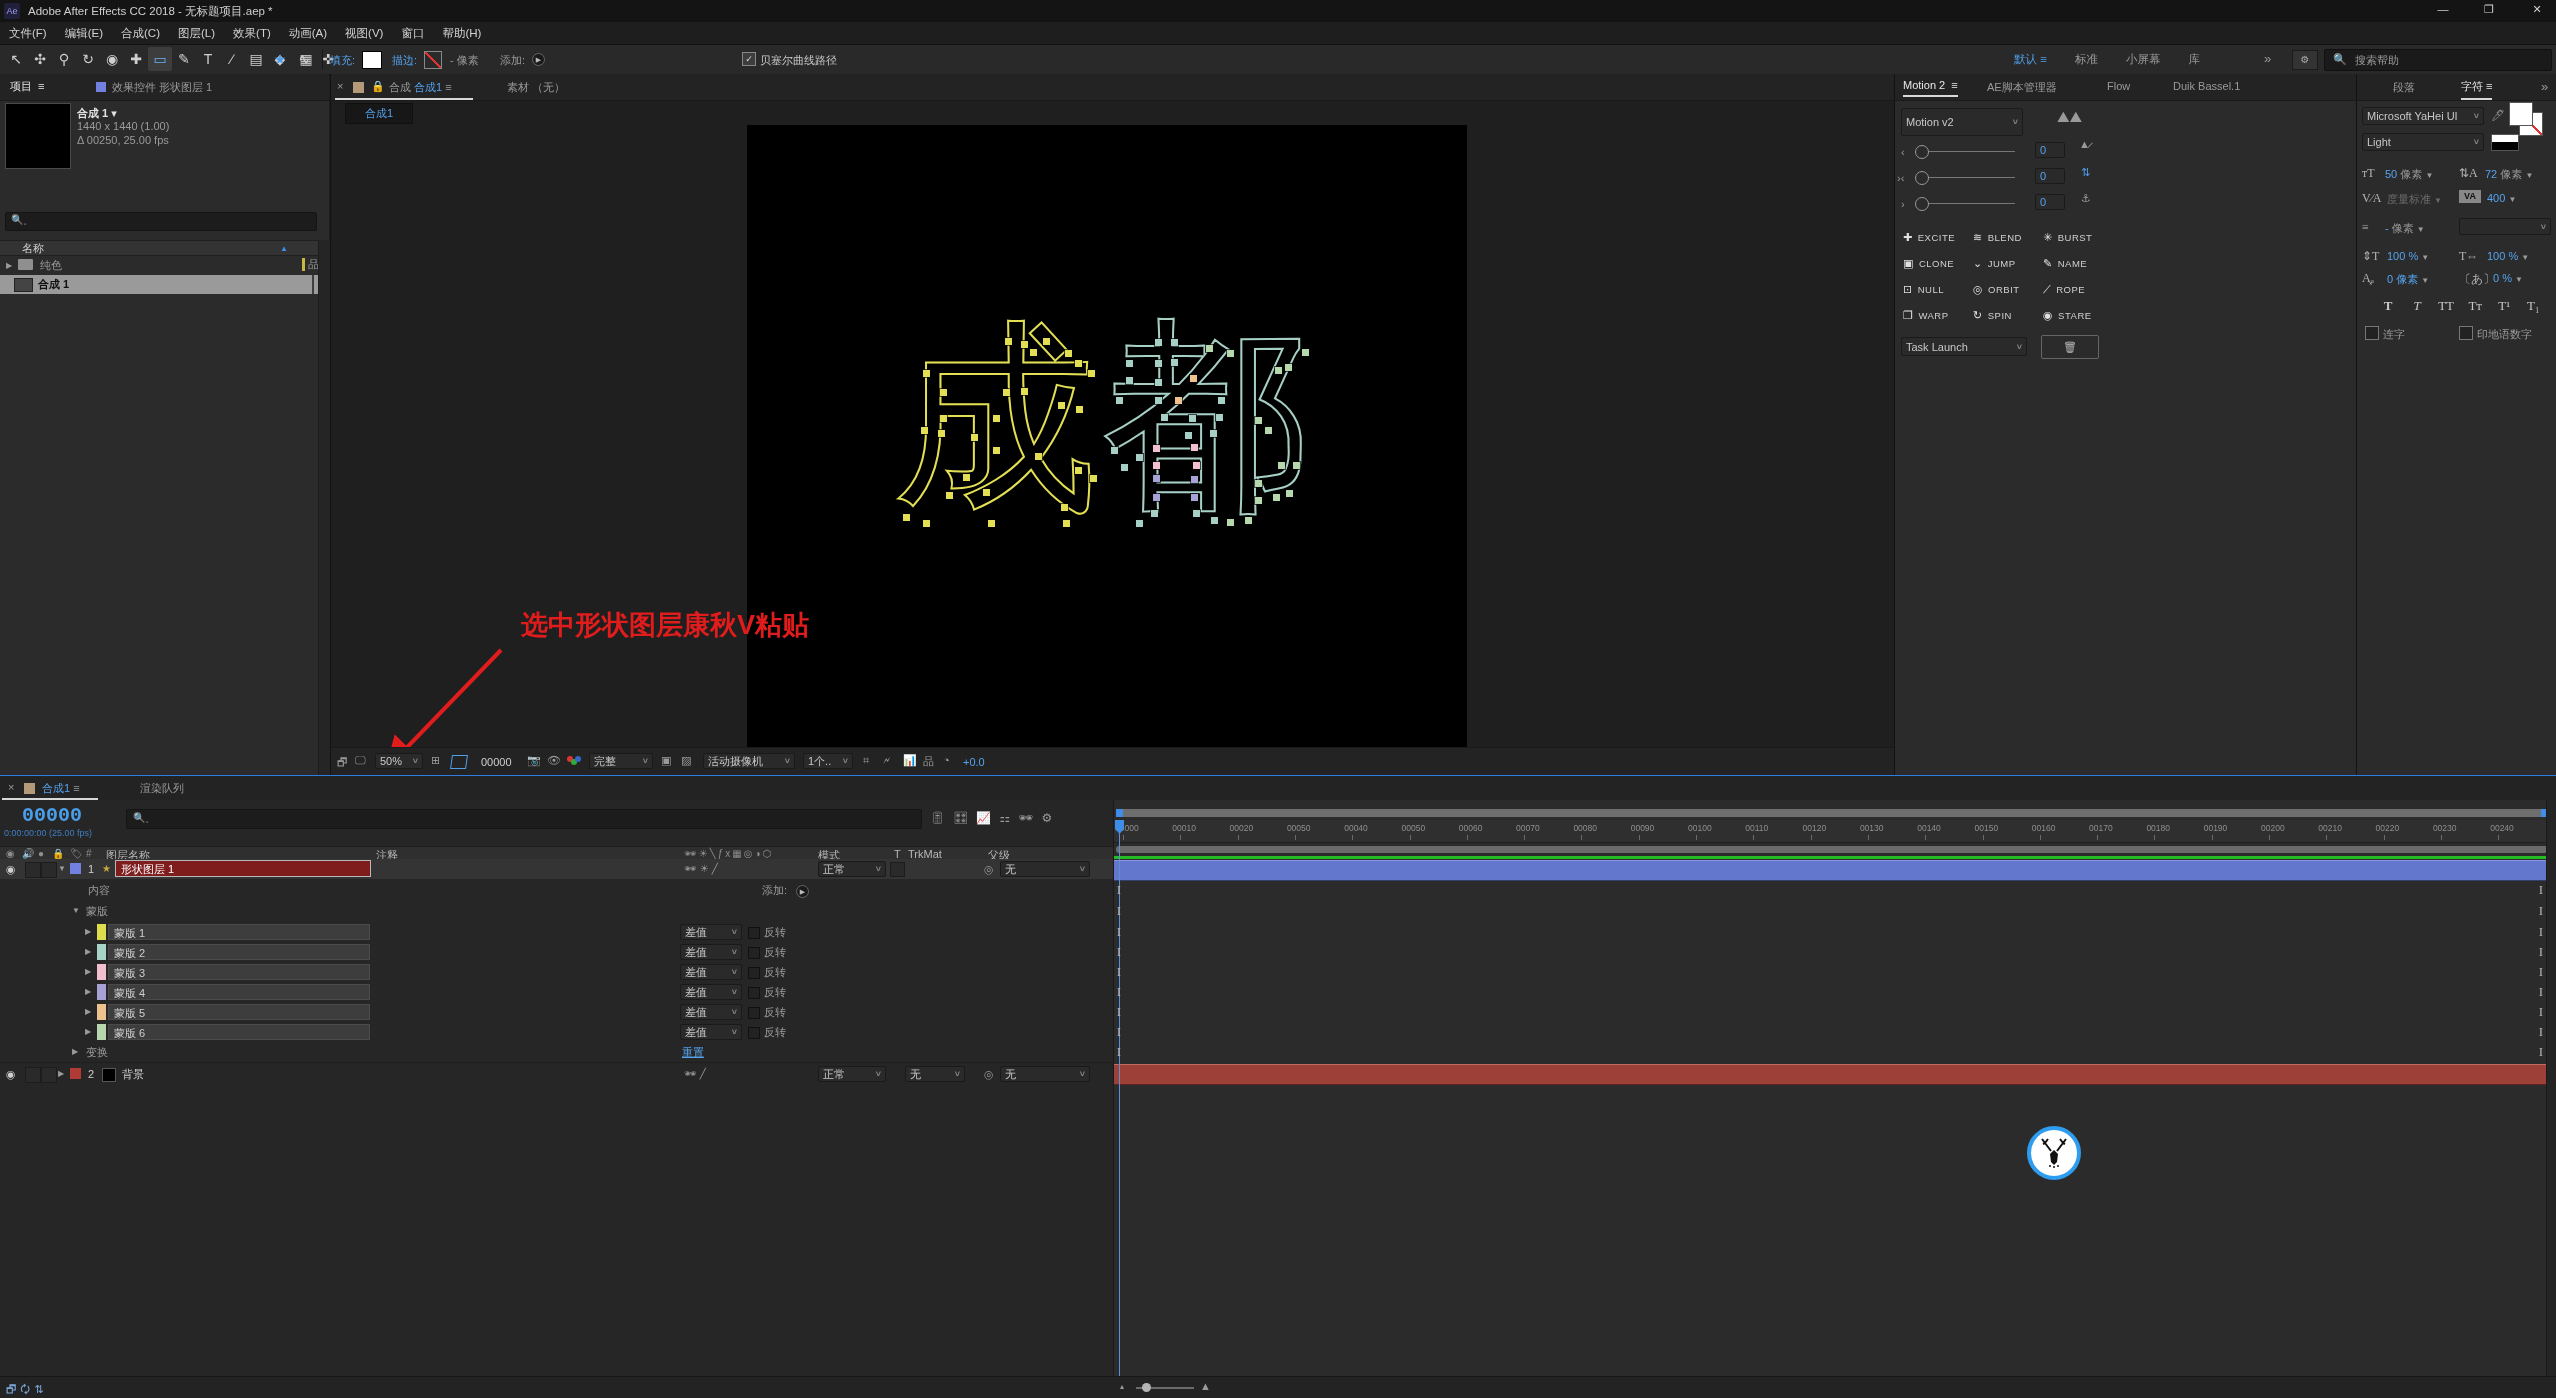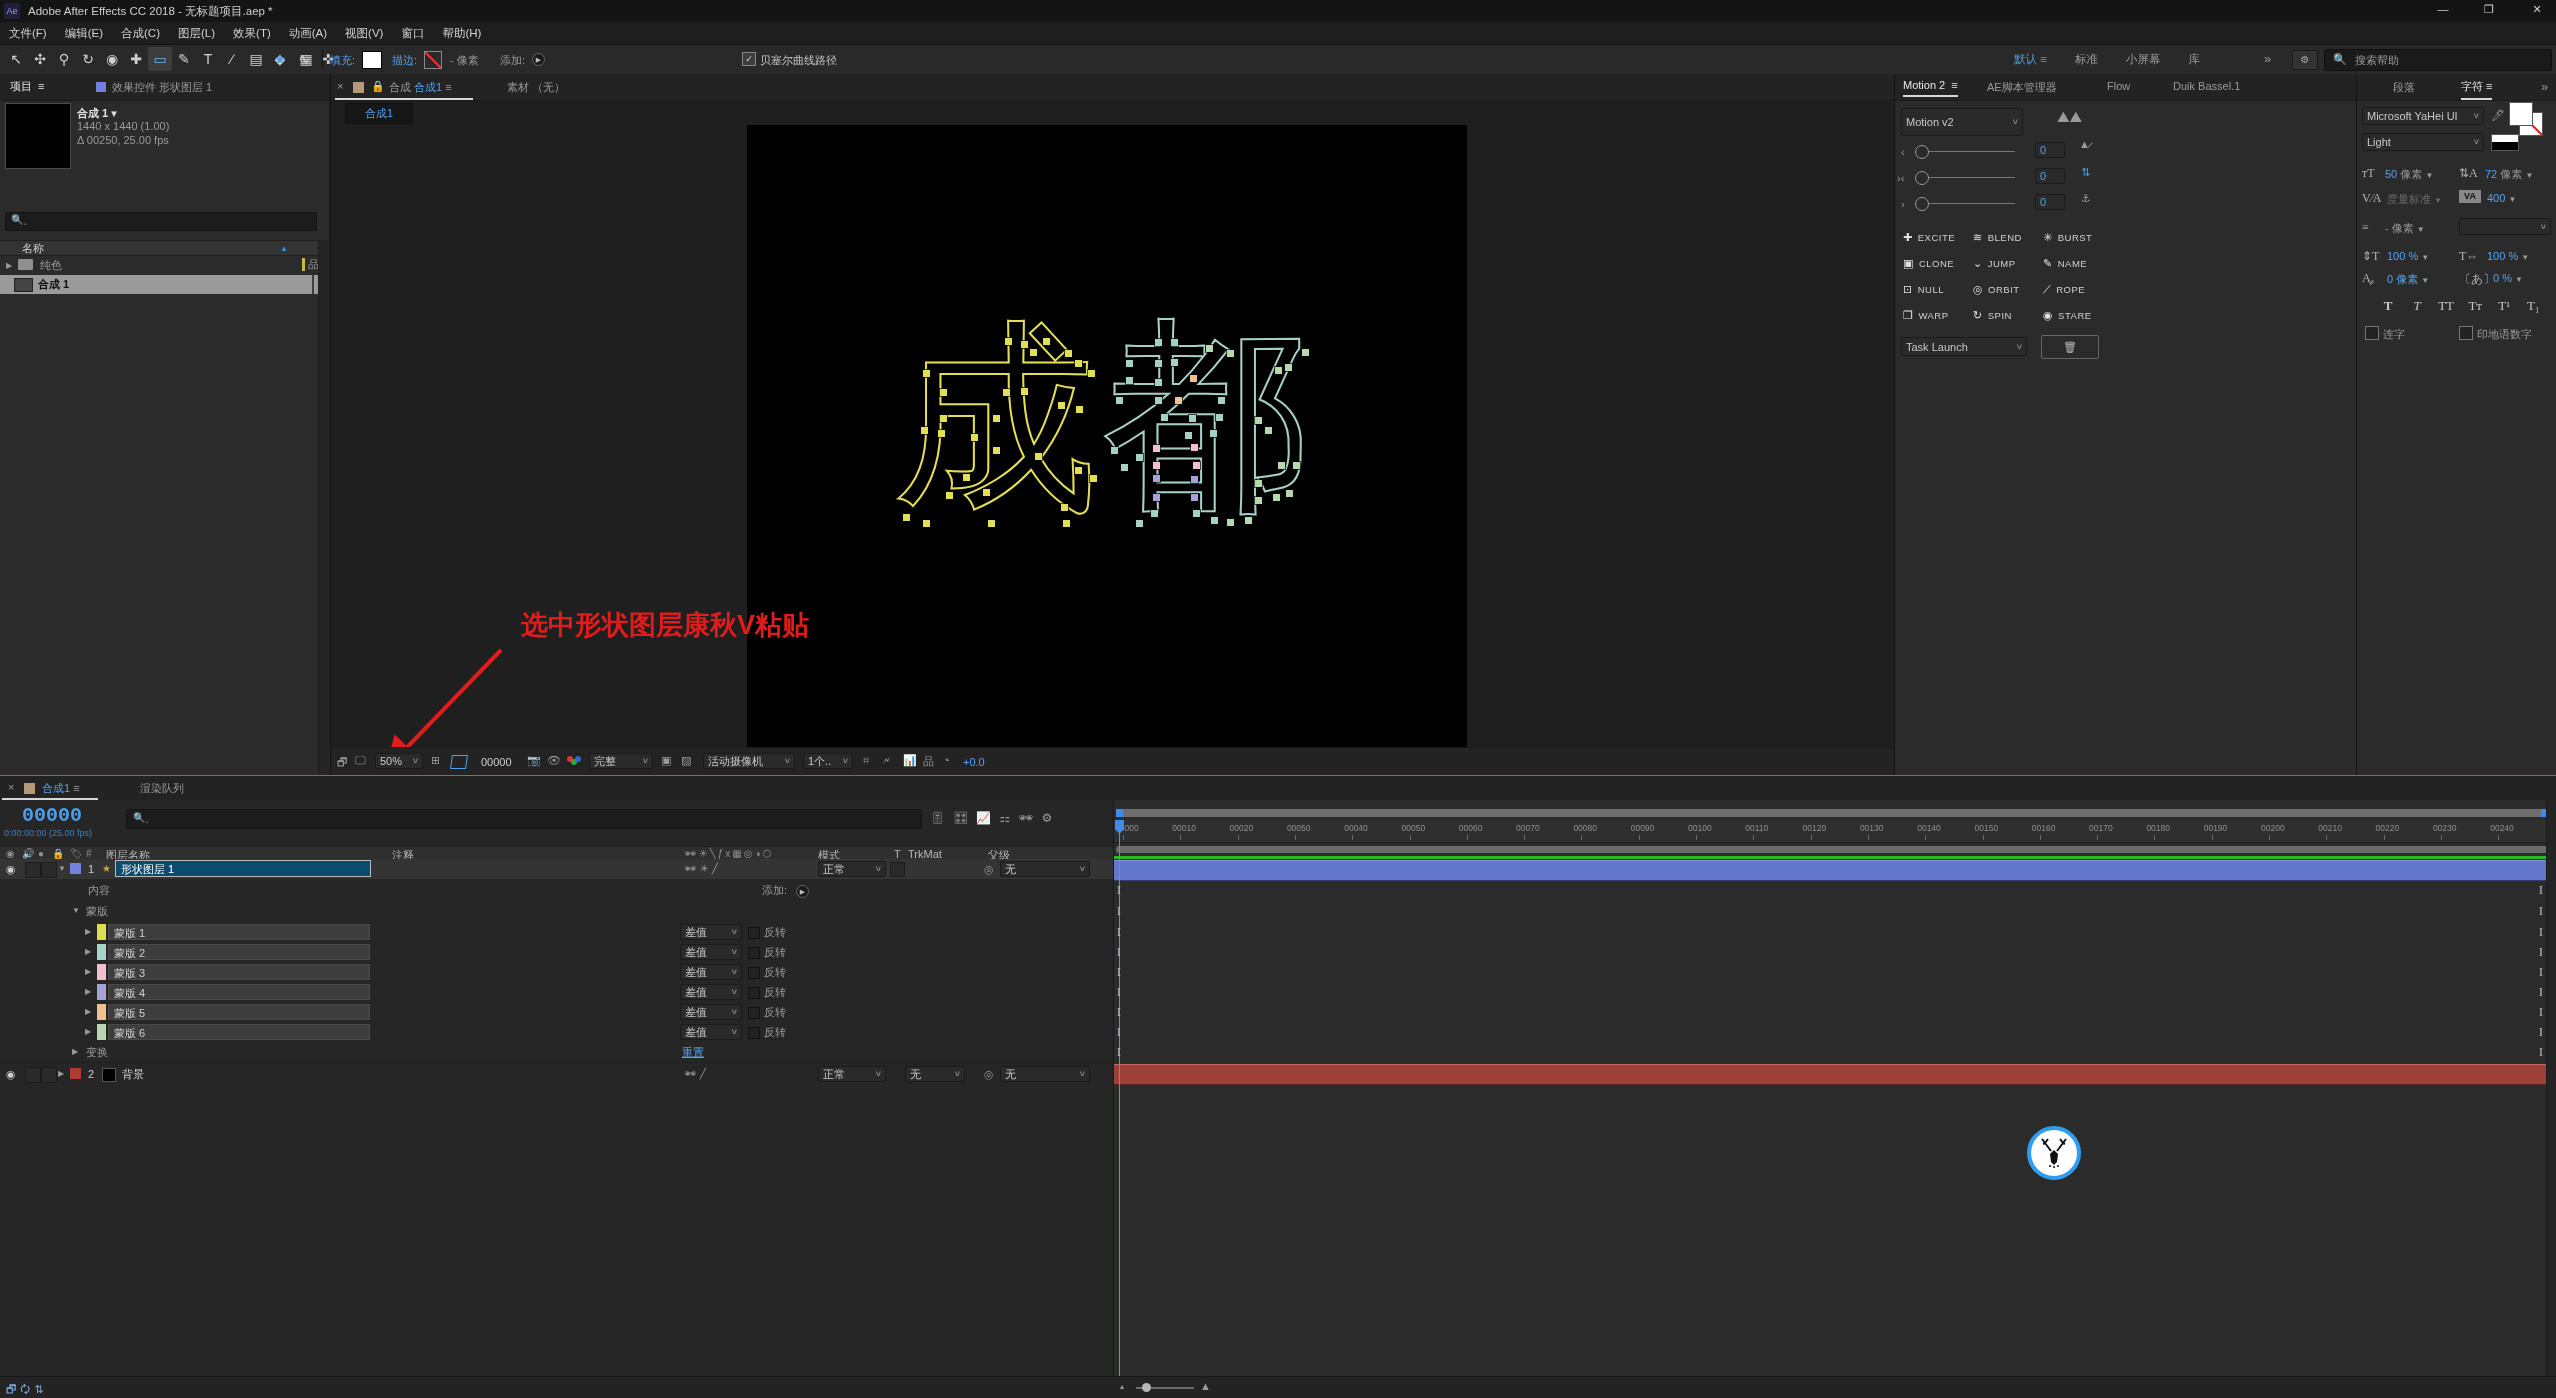--- a/index.html
+++ b/index.html
@@ -392,37 +392,37 @@
     <span class="abs dim" style="left:930px;top:35px;letter-spacing:8px;font-size:12px;">🎚🎛📈⚏🕶⚙</span>
 
     <div class="abs" style="left:0;top:70px;width:1113px;height:14px;background:#2f2f2f;border-top:1px solid #1f1f1f;border-bottom:1px solid #1f1f1f;">
       <span class="hdr-ic" style="left:6px;">◉</span>
       <span class="hdr-ic" style="left:22px;">🔊</span>
       <span class="hdr-ic" style="left:38px;">●</span>
       <span class="hdr-ic" style="left:52px;">🔒</span>
       <span class="hdr-ic" style="left:70px;">🏷</span>
       <span class="hdr-ic" style="left:86px;">#</span>
       <span class="abs nw" style="left:106px;top:1px;color:#b8b8b8;">图层名称</span>
-      <span class="abs nw" style="left:392px;top:1px;color:#b8b8b8;text-align:right;">注释</span>
+      <span class="abs nw" style="left:376px;top:1px;color:#b8b8b8;text-align:right;">注释</span>
       <span class="hdr-ic" style="left:684px;letter-spacing:2px;">🕶☀╲ƒx▦◎◑⬡</span>
       <span class="abs nw" style="left:818px;top:1px;color:#b8b8b8;">模式</span>
       <span class="abs nw" style="left:894px;top:1px;color:#b8b8b8;">T</span>
       <span class="abs nw" style="left:908px;top:1px;color:#b8b8b8;">TrkMat</span>
       <span class="abs nw" style="left:988px;top:1px;color:#b8b8b8;">父级</span>
     </div>
 
     <div class="row" style="top:83px;background:#343434;">
       <span class="abs" style="left:6px;color:#cfcfcf;">◉</span>
       <span class="abs" style="left:25px;top:3px;width:14px;height:14px;background:#2a2a2a;border:1px solid #1c1c1c;"></span>
       <span class="abs" style="left:41px;top:3px;width:14px;height:14px;background:#2a2a2a;border:1px solid #1c1c1c;"></span>
       <span class="abs tri" style="left:58px;">▼</span>
       <span class="abs" style="left:70px;top:4px;width:11px;height:11px;background:#7280e0;"></span>
       <span class="abs" style="left:88px;color:#cfcfcf;">1</span>
       <span class="abs" style="left:102px;color:#c8a640;font-size:10px;">★</span>
-      <span class="abs" style="left:115px;top:1px;width:256px;height:17px;background:#0c4a6e;border:1px solid #b8b8b8;line-height:17px;padding-left:5px;box-sizing:border-box;color:#fff;">形状图层 1</span>
+      <span class="abs" style="left:115px;top:1px;width:256px;height:17px;background:#7f1d1d;border:1px solid #b8b8b8;line-height:17px;padding-left:5px;box-sizing:border-box;color:#fff;">形状图层 1</span>
       <span class="abs dim" style="left:684px;font-size:10px;letter-spacing:3px;">🕶☀╱</span>
       <span class="abs sel-box" style="left:818px;top:2px;width:68px;">
           <span>正常</span>
           <b class="chev">˅</b>
         </span>
       <span class="abs" style="left:890px;top:3px;width:13px;height:13px;background:#2a2a2a;border:1px solid #1c1c1c;"></span>
       <span class="abs dim" style="left:984px;">◎</span>
       <span class="abs sel-box" style="left:1000px;top:2px;width:90px;">
           <span>无</span>
           <b class="chev">˅</b>

